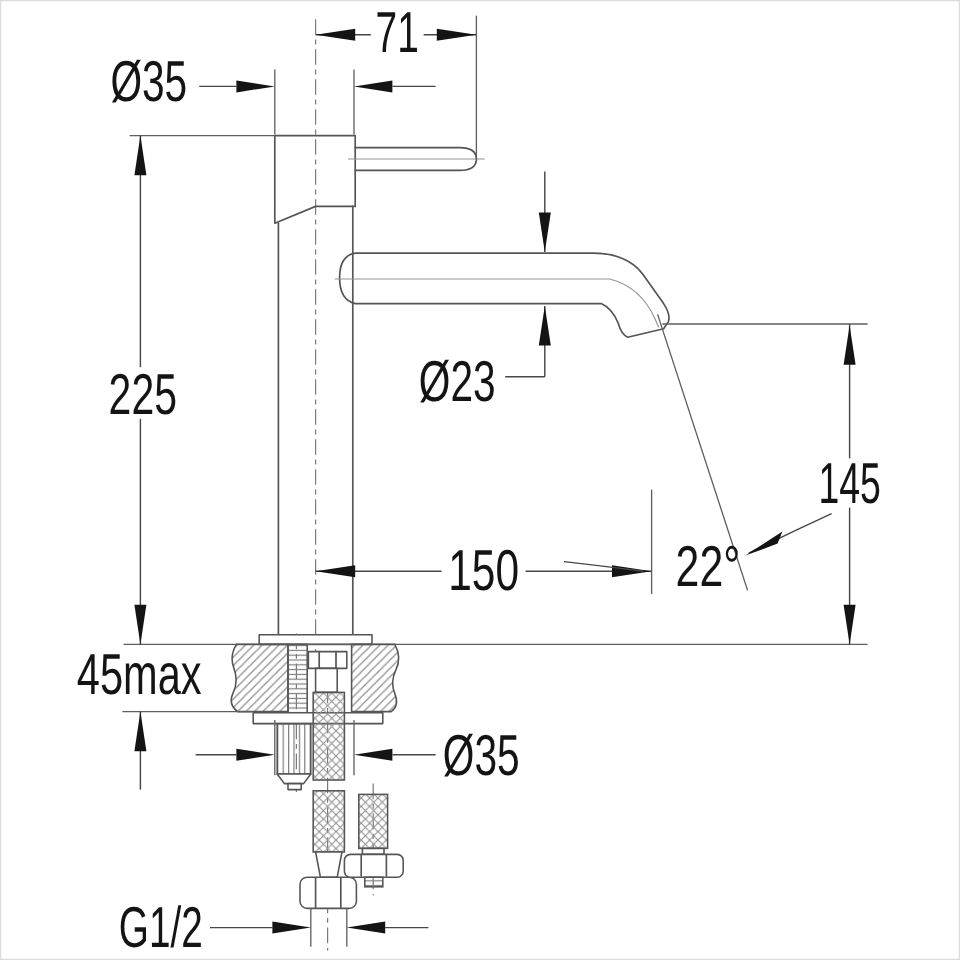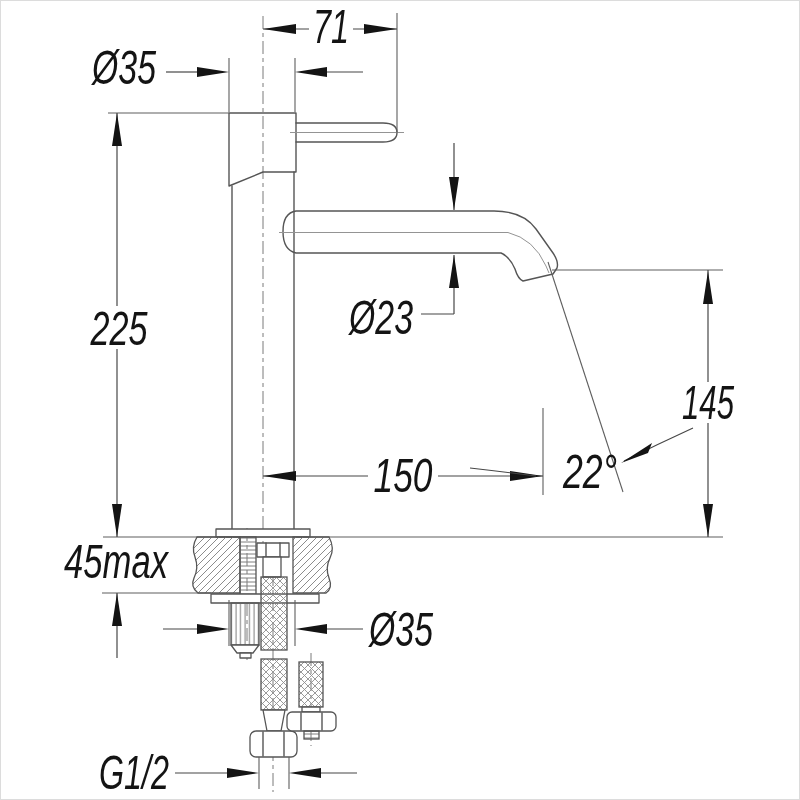--- a/index.html
+++ b/index.html
@@ -1,17 +1,17 @@
 <!DOCTYPE html>
 <html><head>
 <meta charset="utf-8">
 <style>
   html,body { margin:0; padding:0; background:#ffffff; }
   .stage { width:800px; height:800px; position:relative; background:#ffffff;
-           font-family:"Liberation Sans", sans-serif;font-style:italic; }
+           font-family:"Liberation Sans", sans-serif; }
   svg { display:block; }
   .geo      { stroke:#555555; fill:none; stroke-width:1.4; stroke-linejoin:round; stroke-linecap:round; }
   .geofill  { stroke:#555555; fill:#ffffff; stroke-width:1.3; stroke-linejoin:round; }
   .patfill  { stroke:#555555; stroke-width:1.3; }
   .thin     { stroke:#949494; fill:none; stroke-width:1; }
   .cline    { stroke:#7a7a7a; fill:none; stroke-width:1; stroke-dasharray:13 4 4 4; }
   .dim      { stroke:#474747; fill:none; stroke-width:1.2; }
   .ext      { stroke:#5e5e5e; fill:none; stroke-width:1.1; }
   .arrow    { fill:#141414; stroke:none; }
   .bg       { fill:#ffffff; stroke:none; }

